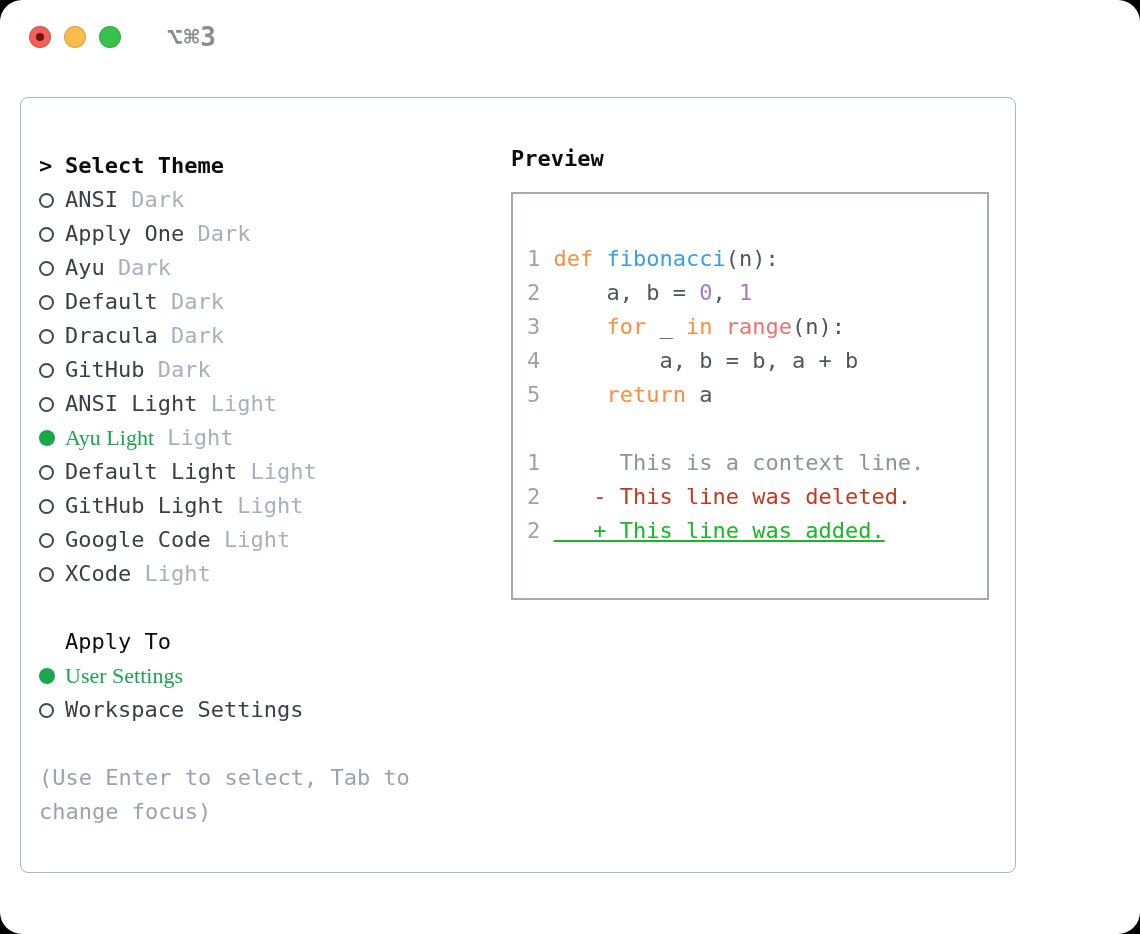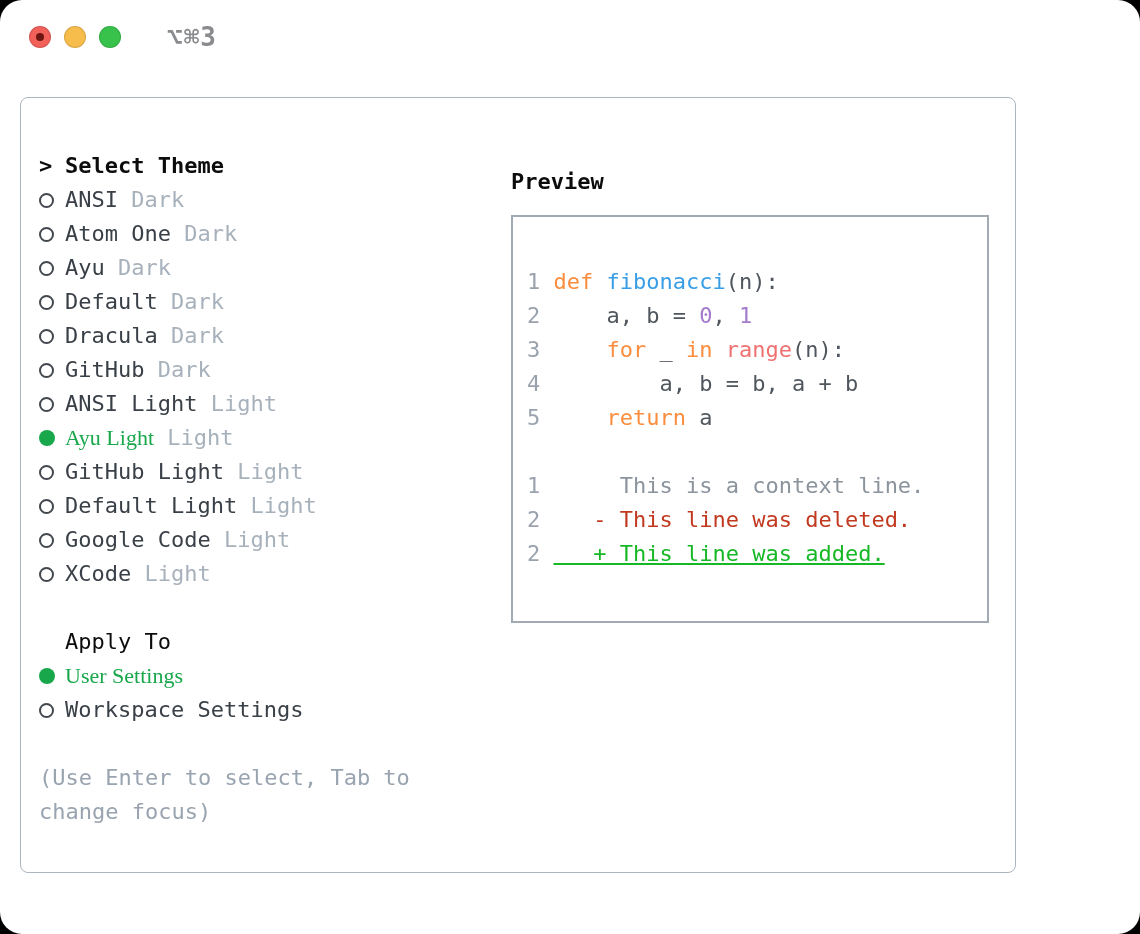--- a/index.html
+++ b/index.html
@@ -51,21 +51,21 @@
   .header2{color:var(--black);}
   .tname{color:var(--item);}
   .selected .tname{color:var(--accent);font-family:Liberation Serif, serif;}
   .variant{color:var(--variant);text-align:center;}
   .help{
     width:420px;
     color:var(--help);
     font-size:22px;line-height:34px;
   }
   
-  .right{position:absolute;left:480px;top:67px;}
+  .right{position:absolute;left:480px;top:44px;}
   .preview-title{
     font-size:22px;line-height:34px;font-weight:bold;color:var(--black);
     margin-left:10px;
   }
   .preview-box{
     margin-top:16px;margin-left:10px;
     width:478px;height:408px;
     border:2px solid var(--pborder);
     box-sizing:border-box;
     padding:48px 4px 0 14px;
@@ -106,21 +106,21 @@
           <div class="row">
             <span class="marker">
               <span class="radio"></span>
             </span>
             <span class="txt"><span class="tname">ANSI</span><span class="variant"> Dark</span></span>
           </div>
           <div class="row">
             <span class="marker">
               <span class="radio"></span>
             </span>
-            <span class="txt"><span class="tname">Atom One</span><span class="variant"> Dark</span></span>
+            <span class="txt"><span class="tname">Apply One</span><span class="variant"> Dark</span></span>
           </div>
           <div class="row">
             <span class="marker">
               <span class="radio"></span>
             </span>
             <span class="txt"><span class="tname">Ayu</span><span class="variant"> Dark</span></span>
           </div>
           <div class="row">
             <span class="marker">
               <span class="radio"></span>
@@ -148,27 +148,27 @@
           <div class="row selected">
             <span class="marker">
               <span class="radio sel"></span>
             </span>
             <span class="txt"><span class="tname">Ayu Light</span><span class="variant"> Light</span></span>
           </div>
           <div class="row">
             <span class="marker">
               <span class="radio"></span>
             </span>
+            <span class="txt"><span class="tname">Default Light</span><span class="variant"> Light</span></span>
+          </div>
+          <div class="row">
+            <span class="marker">
+              <span class="radio"></span>
+            </span>
             <span class="txt"><span class="tname">GitHub Light</span><span class="variant"> Light</span></span>
-          </div>
-          <div class="row">
-            <span class="marker">
-              <span class="radio"></span>
-            </span>
-            <span class="txt"><span class="tname">Default Light</span><span class="variant"> Light</span></span>
           </div>
           <div class="row">
             <span class="marker">
               <span class="radio"></span>
             </span>
             <span class="txt"><span class="tname">Google Code</span><span class="variant"> Light</span></span>
           </div>
           <div class="row">
             <span class="marker">
               <span class="radio"></span>

